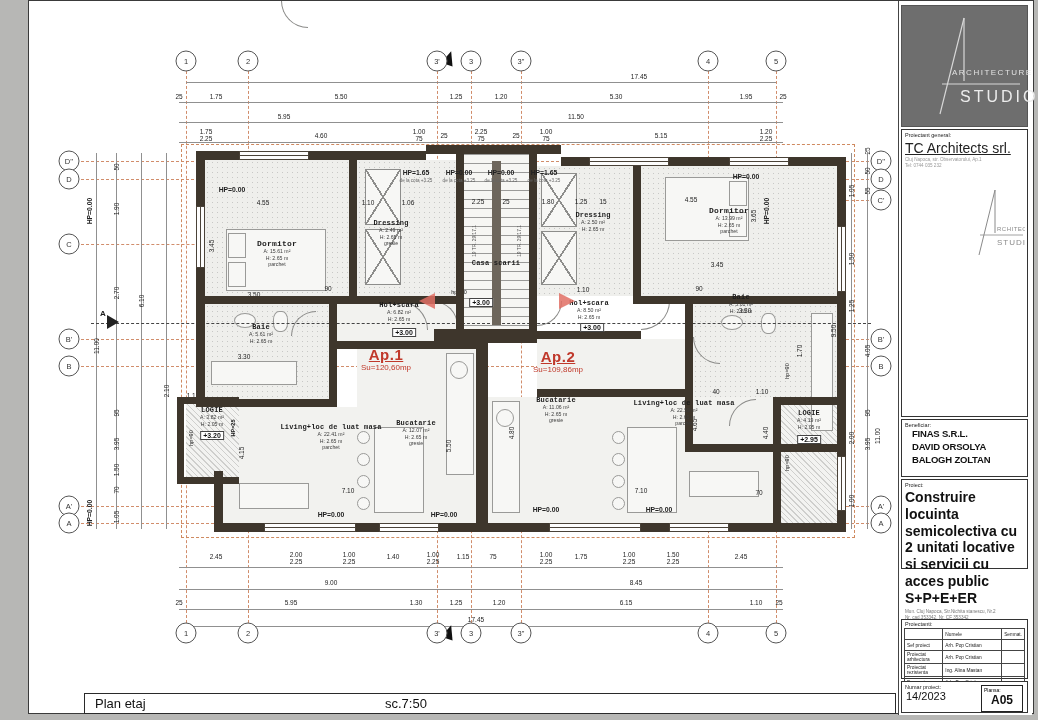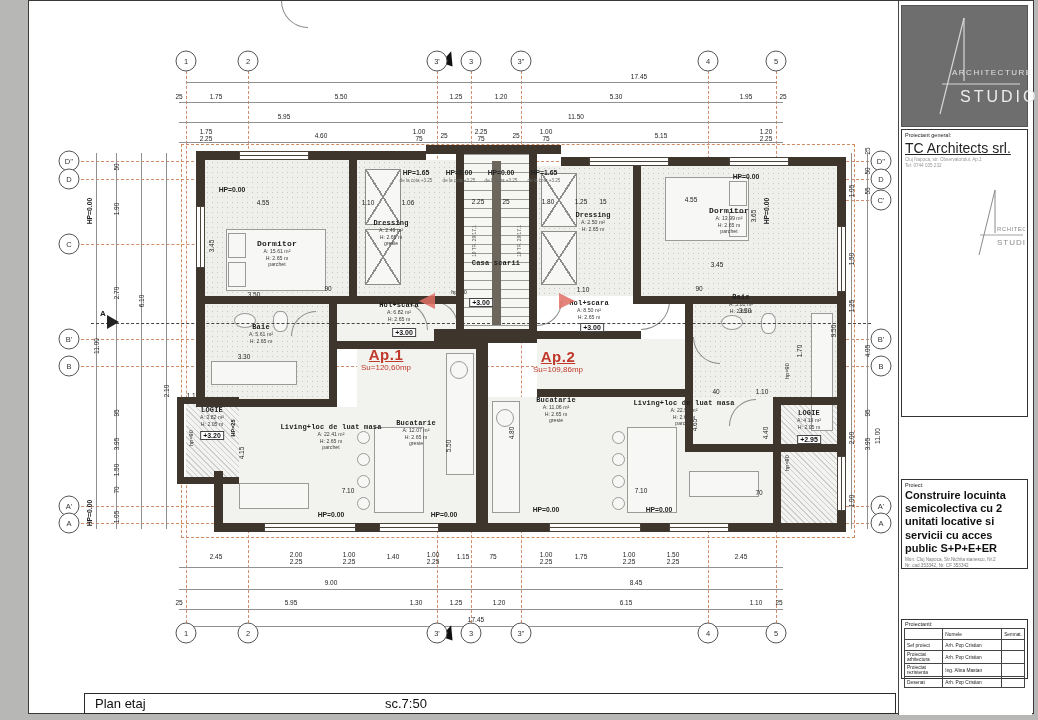--- a/index.html
+++ b/index.html
@@ -512,24 +512,32 @@
     <span class="tb-small">Tel: 0744 035 232</span>
     <svg width="90" height="75" viewBox="0 0 90 75" style="position:absolute;right:2px;top:55px">
       <line x1="60" y1="5" x2="44" y2="70" stroke="#8a8a8a" stroke-width="1"></line>
       <line x1="60" y1="5" x2="60" y2="48" stroke="#8a8a8a" stroke-width="1"></line>
       <line x1="45" y1="50" x2="88" y2="50" stroke="#8a8a8a" stroke-width=".8"></line>
       <text x="62" y="46" font-size="6" fill="#8a8a8a" letter-spacing=".5">RCHITECTURE</text>
       <text x="62" y="60" font-size="8" fill="#8a8a8a" letter-spacing="1">STUDIO</text>
     </svg>
   </div>
 
+  <div class="tbbox" style="top:418px;height:58px">
+    <span class="tlabel">Beneficiar:</span>
+    <div style="font-size:9.5px;font-weight:bold;color:#111;margin-left:10px;line-height:1.35;letter-spacing:-.2px">
+      <div>FINAS S.R.L.</div>
+      <div>DAVID ORSOLYA</div>
+      <div>BALOGH ZOLTAN</div>
+    </div>
+  </div>
 
   <div class="tbbox" style="top:478px;height:90px">
     <span class="tlabel">Proiect:</span>
-    <div style="font-size:11px;font-weight:bold;color:#111;margin:1px 3px 2px 3px;line-height:1.2">Construire locuinta semicolectiva cu 2 unitati locative si servicii cu acces public  S+P+E+ER</div>
+    <div style="font-size:14px;font-weight:bold;color:#111;margin:1px 3px 2px 3px;line-height:1.2">Construire locuinta semicolectiva cu 2 unitati locative si servicii cu acces public  S+P+E+ER</div>
     <span class="tb-small" style="color:#777">Mun. Cluj Napoca, Str.Nichita stanescu, Nr.2</span>
     <span class="tb-small" style="color:#777">Nr. cad.353342,  Nr. CF 353342</span>
   </div>
 
 
   <div class="tbbox" style="top:618px;height:60px">
     <span class="tlabel" style="margin-top:1px">Proiectanti:</span>
     <table class="pr">
       <tbody>
             <tr>
@@ -554,19 +562,27 @@
             </tr>
       <tr>
               <td>Desenat</td>
               <td>Arh. Pop Cristian</td>
               <td></td>
             </tr>
     </tbody>
         </table>
   </div>
 
+  <div class="tbbox" style="top:680px;height:32px">
+    <span class="tlabel">Numar proiect:</span>
+    <div style="font-size:11px;color:#111;margin-left:4px">14/2023</div>
+    <div class="scbox" style="right:4px;top:3px;width:40px;height:25px">
+      <div style="font-size:5px;text-align:left;margin:1px 0 0 2px">Plansa:</div>
+      <div style="font-size:12px;font-weight:bold;color:#111">A05</div>
+    </div>
+  </div>
 </div>
 
 <div class="footer">
   <span style="position:absolute;left:10px;top:2px;font-size:13px;color:#111">Plan etaj</span>
   <span style="position:absolute;left:300px;top:2px;font-size:13px;color:#111">sc.7:50</span>
 </div>
 </div>
 
 </body></html>

